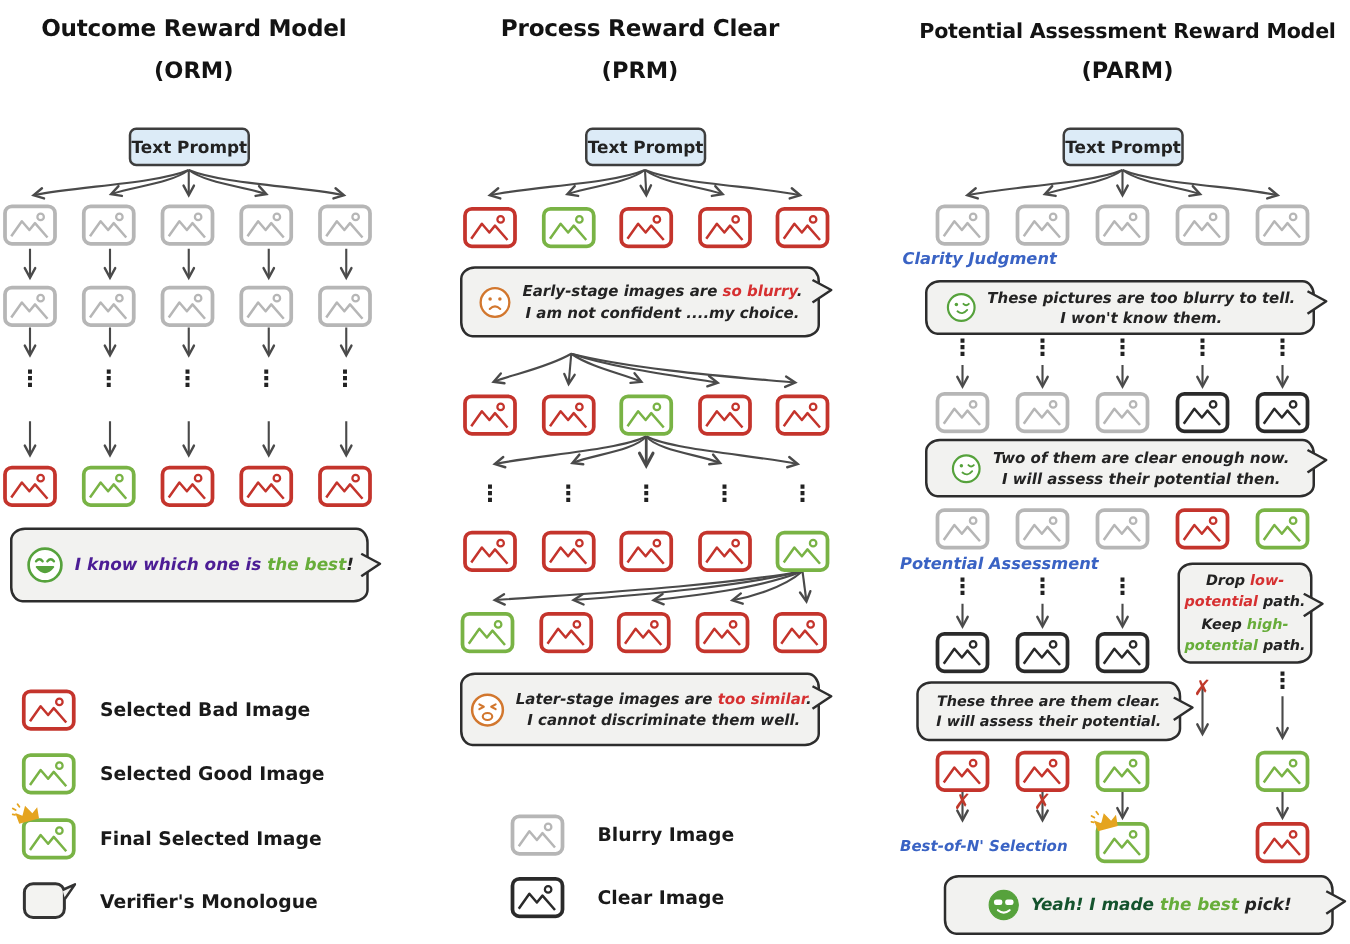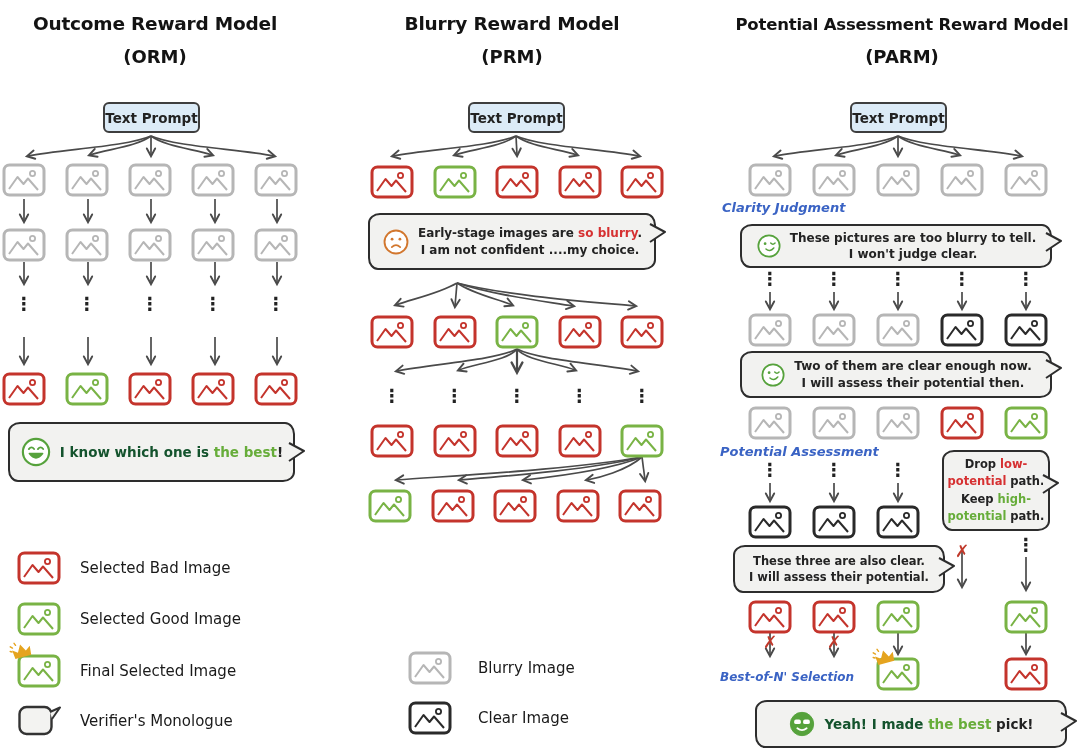--- a/index.html
+++ b/index.html
@@ -28,33 +28,33 @@
   .glyph-row span { display:inline-block; width:44px; text-align:center;
                     font-size:18px; font-weight:900; color:#222; line-height:1; }
   .g19 span + span { margin-left:19px; }
   .g18 span + span { margin-left:18.5px; }
   .g20 span + span { margin-left:20px; }
   .vdots-single { position:absolute; transform:translateX(-50%); font-size:18px; font-weight:900; color:#222; line-height:1; }
   .cross { position:absolute; transform:translateX(-50%); color:#c0392b; font-size:17px; font-weight:900; line-height:1; z-index:3; }
 
   .bubble { position:absolute; background:#f2f2f0; border:2px solid #2d2d2d;
             border-radius:12px 10px 12px 10px / 10px 12px 10px 12px;
-            display:flex; align-items:center; justify-content:center; gap:8px; padding:4px 10px; z-index:2; }
+            display:flex; align-items:center; justify-content:center; gap:8px; padding:4px 10px; z-index:2;font-style:italic; }
   .bubble-text { font-weight:700; font-size:12px; color:#232323; text-align:center; line-height:1.35; white-space:nowrap; }
   .bubble-text.big { font-size:13.5px; }
   .bubble-text.small { font-size:11.5px; line-height:1.5; }
   .face { width:30px; height:30px; flex:0 0 auto; }
   .f-green { color:#56a23c; }
   .f-orange { color:#d2772e; }
   .tail { position:absolute; right:-13px; width:18px; height:20px; z-index:3; }
 
   .stage-label { position:absolute; font-size:13px; font-weight:700; font-style:italic; color:#3a63c4; white-space:nowrap; }
 
   .legend-item { position:absolute; display:flex; align-items:center; }
-  .legend-label { font-size:15px; font-weight:400; color:#1a1a1a; margin-left:19px; white-space:nowrap; }
+  .legend-label { font-size:15px; font-weight:700; color:#1a1a1a; margin-left:19px; white-space:nowrap; }
   .col-prm .legend-label { margin-left:26px; }
   .crown { position:absolute; width:24px; height:20px; transform:rotate(-15deg); z-index:4; }
 </style>
 </head>
 <body>
 
 <svg width="0" height="0" style="position:absolute" aria-hidden="true">
   <defs>
     <marker id="ah" viewBox="0 0 10 10" markerWidth="7" markerHeight="7" refX="7" refY="5" orient="auto">
       <path d="M1.5,1.5 L8,5 L1.5,8.5" fill="none" stroke="#4a4a4a" stroke-width="1.6" stroke-linecap="round"></path>
@@ -193,21 +193,21 @@
         </svg>
         <svg class="img-icon" viewBox="0 0 44 34" style="color: rgb(196, 52, 44);">
           <use href="#sym-image"></use>
         </svg>
       </div>
 
     <div class="bubble" style="left:8px;top:422px;width:287px;height:60px">
       <svg class="face f-green" style="width:32px;height:32px" viewBox="0 0 30 30">
           <use href="#face-laugh"></use>
         </svg>
-      <div class="bubble-text big"><span style="color: #14532d;">I know which one is </span><span style="color: rgb(103, 173, 58);">the best</span><span style="color: rgb(35, 35, 35);">!</span></div>
+      <div class="bubble-text big"><span style="color: #4c1d95;">I know which one is </span><span style="color: rgb(103, 173, 58);">the best</span><span style="color: rgb(35, 35, 35);">!</span></div>
       <svg class="tail" style="top:18px" viewBox="0 0 18 20">
           <path d="M1,1 L16,9 L1,19" fill="#f2f2f0" stroke="#2d2d2d" stroke-width="2" stroke-linejoin="round"></path>
         </svg>
     </div>
 
     <div class="legend-item" style="left:17px;top:551px">
       <span>
           <svg class="img-icon" viewBox="0 0 44 34" style="color: rgb(196, 52, 44);">
             <use href="#sym-image"></use>
           </svg>
@@ -262,21 +262,21 @@
         <path d="M157,349 C165,360 200,364 215,370"></path>
         <path d="M157,349 C178,360 242,364 277,371"></path>
         <path d="M282,457 C215,469 105,475 37,480"></path>
         <path d="M282,457 C228,470 148,476 100,480"></path>
         <path d="M282,457 C247,471 192,477 164,480"></path>
         <path d="M282,457 C266,471 238,478 227,480"></path>
         <path d="M282,457 L285,480"></path>
       </g>
     </svg>
 
-    <div class="title" style="left:-28px">Blurry Reward Model</div>
+    <div class="title" style="left:-28px">Process Reward Clear</div>
     <div class="subtitle" style="left:-28px">(PRM)</div>
     <div class="prompt" style="left:108px;top:102px;width:97px">Text Prompt</div>
 
     <div class="icon-row gap18" style="left:10px;top:165px">
         <svg class="img-icon" viewBox="0 0 44 34" style="color: rgb(196, 52, 44);">
           <use href="#sym-image"></use>
         </svg>
         <svg class="img-icon" viewBox="0 0 44 34" style="color: rgb(121, 179, 69);">
           <use href="#sym-image"></use>
         </svg>
@@ -353,20 +353,29 @@
           <use href="#sym-image"></use>
         </svg>
         <svg class="img-icon" viewBox="0 0 44 34" style="color: rgb(196, 52, 44);">
           <use href="#sym-image"></use>
         </svg>
         <svg class="img-icon" viewBox="0 0 44 34" style="color: rgb(196, 52, 44);">
           <use href="#sym-image"></use>
         </svg>
       </div>
 
+    <div class="bubble" style="left:8px;top:538px;width:288px;height:59px">
+      <svg class="face f-orange" style="width:30px;height:30px" viewBox="0 0 30 30">
+          <use href="#face-anguish"></use>
+        </svg>
+      <div class="bubble-text"><span style="color: rgb(35, 35, 35);">Later-stage images are </span><span style="color: rgb(214, 48, 49);">too similar</span><span style="color: rgb(35, 35, 35);">.</span><br><span style="color: rgb(35, 35, 35);">I cannot discriminate them well.</span></div>
+      <svg class="tail" style="top:8px" viewBox="0 0 18 20">
+          <path d="M1,1 L16,9 L1,19" fill="#f2f2f0" stroke="#2d2d2d" stroke-width="2" stroke-linejoin="round"></path>
+        </svg>
+    </div>
 
     <div class="legend-item" style="left:48px;top:701px">
       <span>
           <svg class="img-icon" viewBox="0 0 44 34" style="color: rgb(42, 42, 42);">
             <use href="#sym-image"></use>
           </svg>
         </span>
       <span class="legend-label">Clear Image</span>
     </div>
     <div class="legend-item" style="left:48px;top:651px">
@@ -425,21 +434,21 @@
           <use href="#sym-image"></use>
         </svg>
       </div>
 
     <div class="stage-label" style="left:2px;top:200px">Clarity Judgment</div>
 
     <div class="bubble" style="left:20px;top:224px;width:312px;height:44px">
       <svg class="face f-green" style="width:26px;height:26px" viewBox="0 0 30 30">
           <use href="#face-wink"></use>
         </svg>
-      <div class="bubble-text"><span style="color: rgb(35, 35, 35);">These pictures are too blurry to tell.</span><br><span style="color: rgb(35, 35, 35);">I won't judge clear.</span></div>
+      <div class="bubble-text"><span style="color: rgb(35, 35, 35);">These pictures are too blurry to tell.</span><br><span style="color: rgb(35, 35, 35);">I won't know them.</span></div>
       <svg class="tail" style="top:6px" viewBox="0 0 18 20">
           <path d="M1,1 L16,9 L1,19" fill="#f2f2f0" stroke="#2d2d2d" stroke-width="2" stroke-linejoin="round"></path>
         </svg>
     </div>
 
     <div class="glyph-row g20" style="left:28px;top:270px">
       <span>⋮</span>
         <span>⋮</span>
         <span>⋮</span>
         <span>⋮</span>
@@ -514,21 +523,21 @@
       <div class="bubble-text small"><span style="color: rgb(35, 35, 35);">Drop </span><span style="color: rgb(214, 48, 49);">low-</span><br><span style="color: rgb(214, 48, 49);">potential</span><span style="color: rgb(35, 35, 35);"> path.</span><br><span style="color: rgb(35, 35, 35);">Keep </span><span style="color: rgb(103, 173, 58);">high-</span><br><span style="color: rgb(103, 173, 58);">potential</span><span style="color: rgb(35, 35, 35);"> path.</span></div>
       <svg class="tail" style="top:22px;right:-12px" viewBox="0 0 18 20">
           <path d="M1,1 L16,9 L1,19" fill="#f2f2f0" stroke="#2d2d2d" stroke-width="2" stroke-linejoin="round"></path>
         </svg>
     </div>
 
     <span class="cross" style="left:242px;top:543px">✗</span>
     <span class="vdots-single" style="left:306px;top:536px">⋮</span>
 
     <div class="bubble" style="left:13px;top:545px;width:212px;height:48px">
-      <div class="bubble-text small" style="line-height:1.4"><span style="color: rgb(35, 35, 35);">These three are also clear.</span><br><span style="color: rgb(35, 35, 35);">I will assess their potential.</span></div>
+      <div class="bubble-text small" style="line-height:1.4"><span style="color: rgb(35, 35, 35);">These three are them clear.</span><br><span style="color: rgb(35, 35, 35);">I will assess their potential.</span></div>
       <svg class="tail" style="top:10px" viewBox="0 0 18 20">
           <path d="M1,1 L16,9 L1,19" fill="#f2f2f0" stroke="#2d2d2d" stroke-width="2" stroke-linejoin="round"></path>
         </svg>
     </div>
 
     <div class="icon-row gap20" style="left:28px;top:600px">
         <svg class="img-icon" viewBox="0 0 44 34" style="color: rgb(196, 52, 44);">
           <use href="#sym-image"></use>
         </svg>
         <svg class="img-icon" viewBox="0 0 44 34" style="color: rgb(196, 52, 44);">

